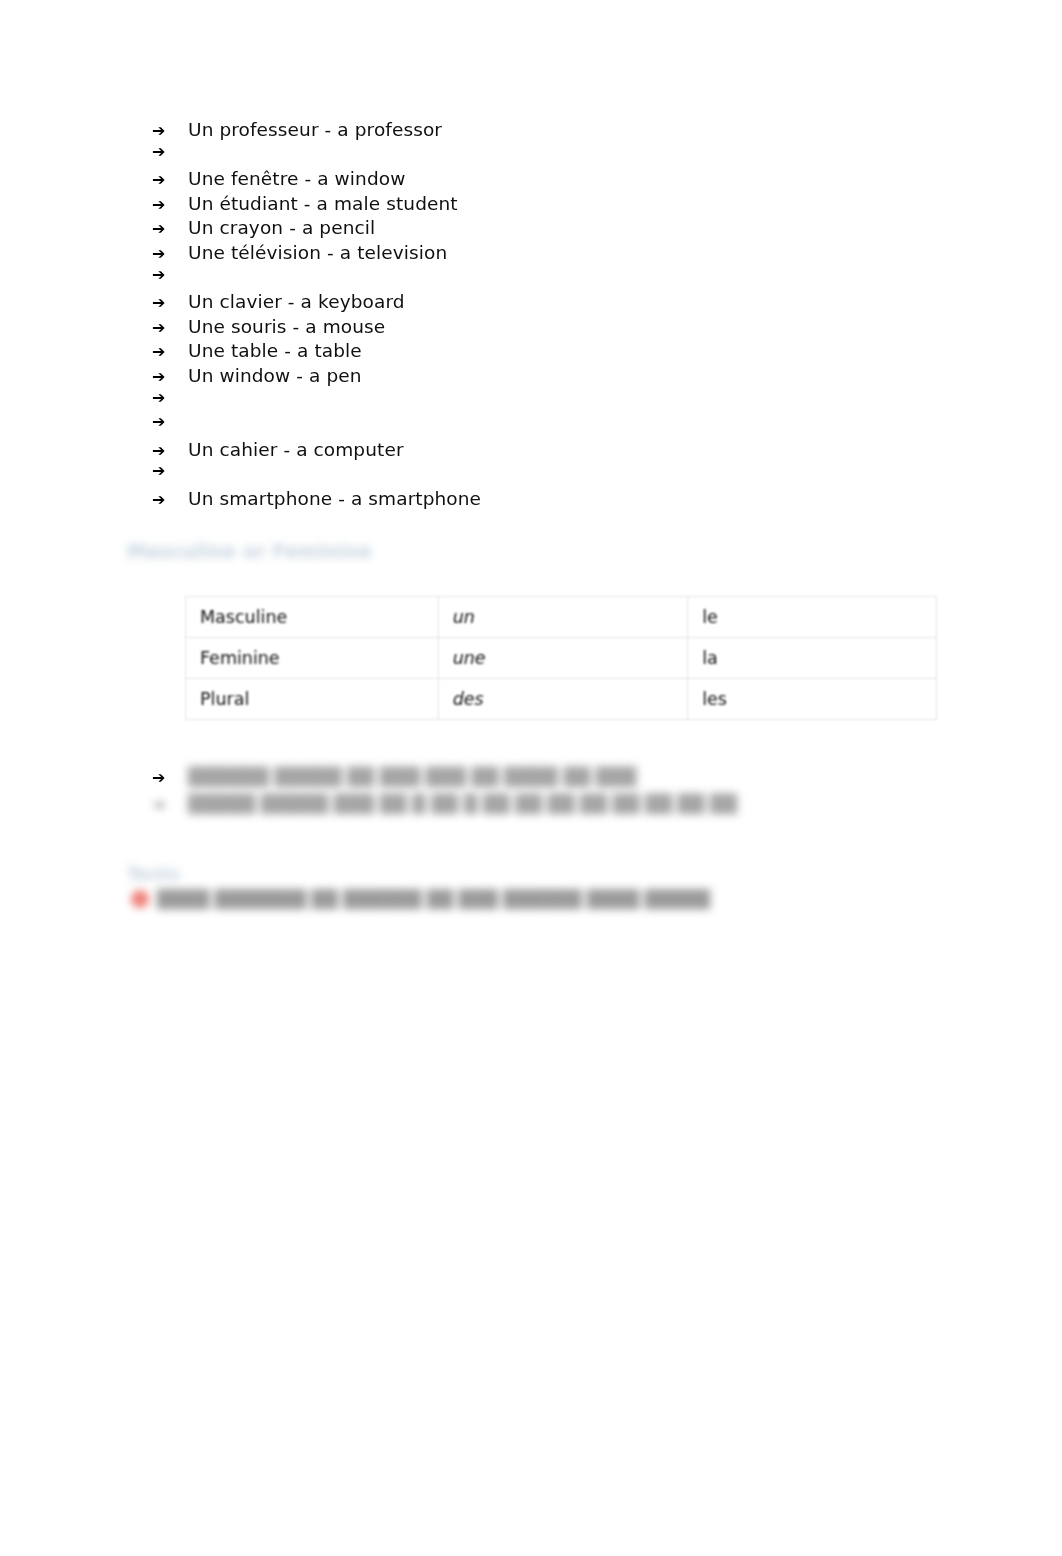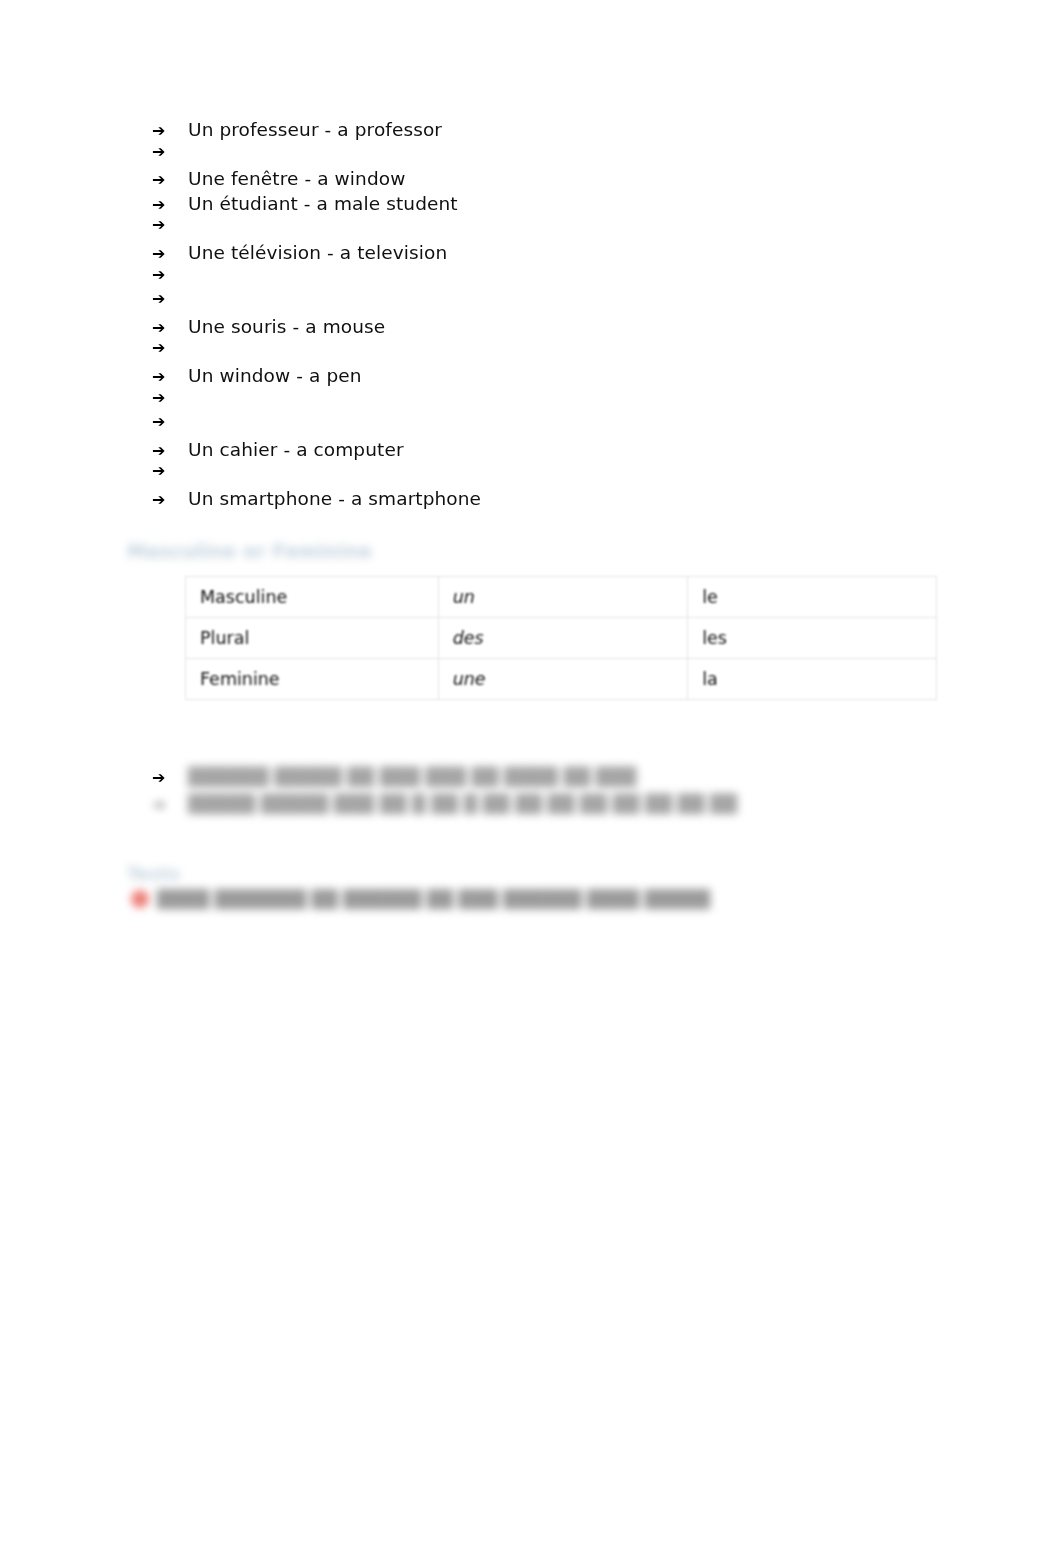--- a/index.html
+++ b/index.html
@@ -73,21 +73,21 @@
     left: 127px;
     top: 863px;
     font-size: 18px;
     filter: blur(4px);
   }
 
   
   .article-table {
     position: absolute;
     left: 185px;
-    top: 576px;
+    top: 596px;
     width: 752px;
     border-collapse: collapse;
     background: #4c1d95;
     filter: blur(0.9px);
   }
   .article-table td {
     border: 1px solid #e3e3e3;
     height: 40px;
     padding: 0 0 0 14px;
     font-size: 17.5px;
@@ -175,37 +175,40 @@
     <li class="vocab-item">
       <span class="arrow-bullet">➔</span>
       <span class="vocab-text">Une fenêtre - a window</span>
     </li>
     <li class="vocab-item">
       <span class="arrow-bullet">➔</span>
       <span class="vocab-text">Un étudiant - a male student</span>
     </li>
     <li class="vocab-item">
       <span class="arrow-bullet">➔</span>
+      <span class="vocab-text">Un crayon - a pencil</span>
     </li>
     <li class="vocab-item">
       <span class="arrow-bullet">➔</span>
       <span class="vocab-text">Une télévision - a television</span>
     </li>
     <li class="vocab-item">
       <span class="arrow-bullet">➔</span>
     </li>
     <li class="vocab-item">
       <span class="arrow-bullet">➔</span>
+      <span class="vocab-text">Un clavier - a keyboard</span>
     </li>
     <li class="vocab-item">
       <span class="arrow-bullet">➔</span>
       <span class="vocab-text">Une souris - a mouse</span>
     </li>
     <li class="vocab-item">
       <span class="arrow-bullet">➔</span>
+      <span class="vocab-text">Une table - a table</span>
     </li>
     <li class="vocab-item">
       <span class="arrow-bullet">➔</span>
       <span class="vocab-text">Un window - a pen</span>
     </li>
     <li class="vocab-item">
       <span class="arrow-bullet">➔</span>
     </li>
     <li class="vocab-item">
       <span class="arrow-bullet">➔</span>
@@ -226,29 +229,29 @@
   <div class="section-heading" id="heading-gender">Masculine or Feminine</div>
 
   <table class="article-table">
     <tbody>
       <tr>
         <td class="col-label">Masculine</td>
         <td class="col-indef">un</td>
         <td class="col-def">le</td>
       </tr>
       <tr>
+        <td class="col-label">Feminine</td>
+        <td class="col-indef">une</td>
+        <td class="col-def">la</td>
+      </tr>
+      <tr>
         <td class="col-label">Plural</td>
         <td class="col-indef">des</td>
         <td class="col-def">les</td>
       </tr>
-      <tr>
-        <td class="col-label">Feminine</td>
-        <td class="col-indef">une</td>
-        <td class="col-def">la</td>
-      </tr>
     </tbody>
   </table>
 
   <ul class="note-list">
     <li class="note-item">
       <span class="arrow-bullet">➔</span>
       <span class="note-text">██████ █████  ██  ███  ███  ██  ████  ██ ███</span>
     </li>
     <li class="note-item redacted">
       <span class="arrow-bullet">➔</span>

